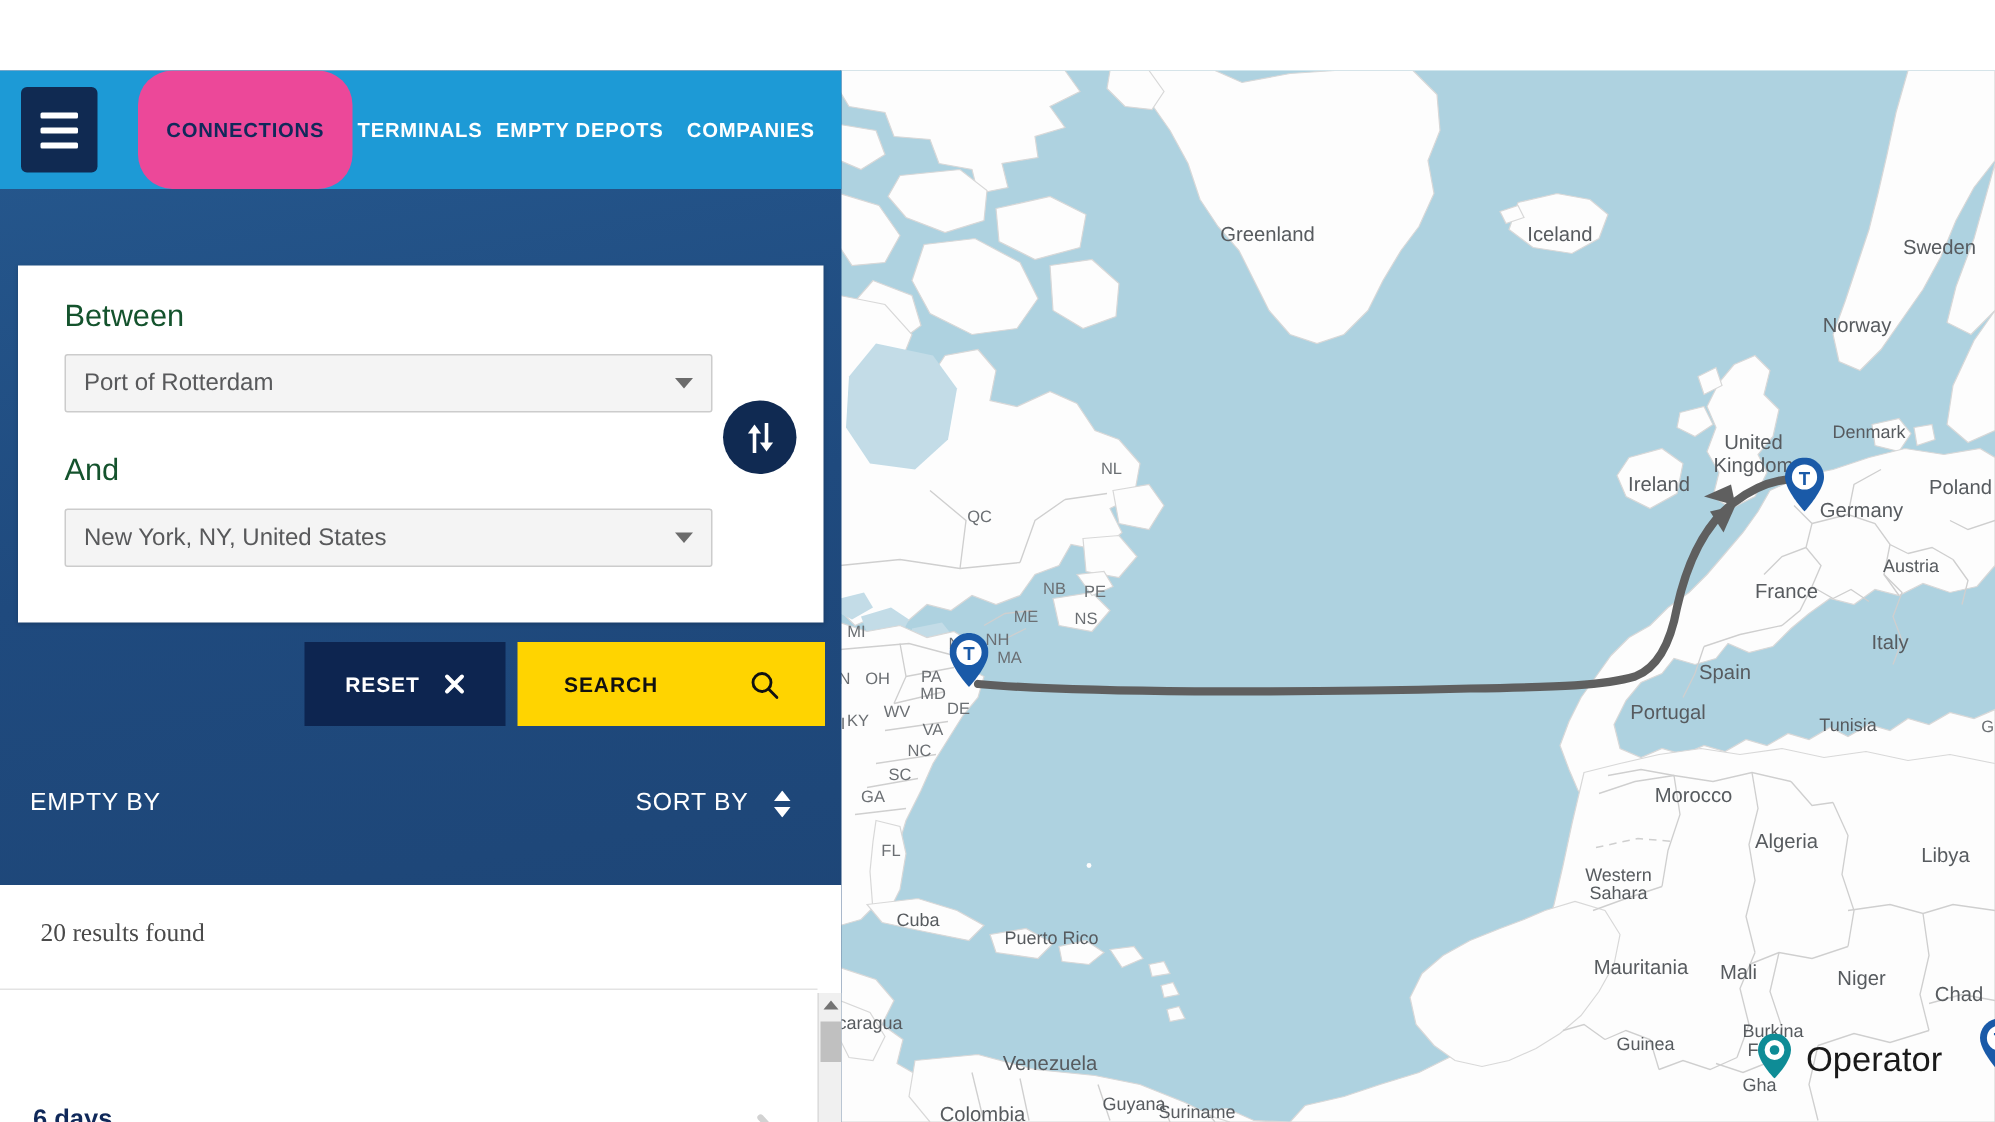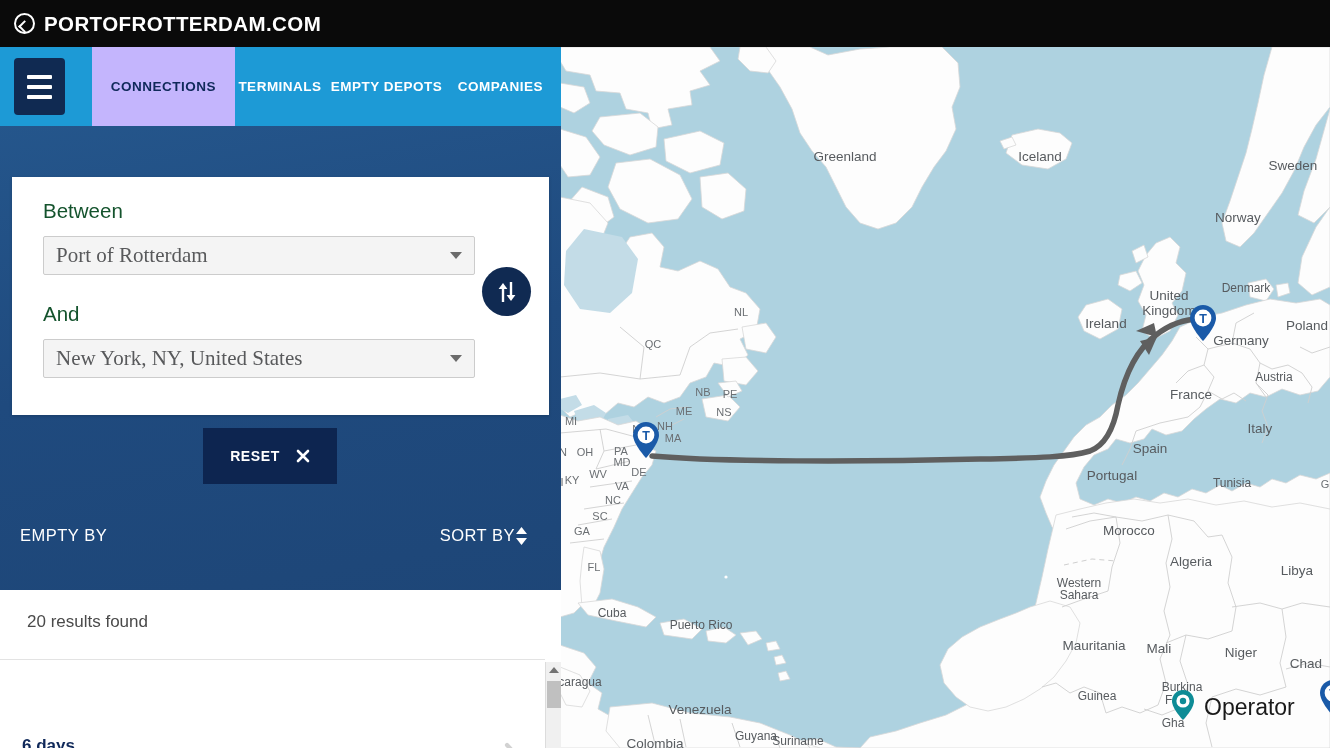--- a/index.html
+++ b/index.html
@@ -82,40 +82,40 @@
     cursor: pointer;
   }
   .hamburger span { display: block; width: 25px; height: 4px; background: #ffffff; border-radius: 1px; }
 
   .tab {
     position: absolute; top: 0; height: 79px;
     display: flex; align-items: center; justify-content: center;
     color: #ffffff; font-size: 13.5px; font-weight: bold; letter-spacing: 0.5px;
     cursor: pointer; font-family: "Liberation Sans", sans-serif;
   }
-  .tab.active { background: #c4b5fd; color: #10295a; }
+  .tab.active { background: #ec4899; color: #10295a; border-radius: 23px; }
 
   
   .form-card {
     position: absolute; left: 12px; top: 130px; width: 537px; height: 238px;
     background: #ffffff; box-shadow: 0 1px 3px rgba(0,0,0,0.18);
   }
   .field-label {
     color: #14532d; font-size: 20.5px; font-family: "Liberation Sans", sans-serif;
   }
   .lbl-between { position: absolute; left: 31px; top: 22px; }
   .lbl-and { position: absolute; left: 31px; top: 125px; }
 
   .select-box {
     position: absolute; left: 31px; width: 432px; height: 39px;
     background: #f4f4f4; border: 1px solid #cccccc; border-radius: 2px;
     display: flex; align-items: center; padding: 0 12px; cursor: pointer;
   }
   .select-box .val {
-    flex: 1; color: #58595b; font-size: 21px; font-family: Liberation Serif, serif;
+    flex: 1; color: #58595b; font-size: 16px; font-family: Liberation Sans, sans-serif;
     white-space: nowrap; overflow: hidden; text-overflow: ellipsis;
   }
   .caret {
     width: 0; height: 0; border-left: 6.5px solid transparent; border-right: 6.5px solid transparent;
     border-top: 7.5px solid #6b6b6b; flex: 0 0 auto;
   }
   .sel-from { top: 59px; }
   .sel-to   { top: 162px; }
 
   .swap-btn {
@@ -145,32 +145,32 @@
     position: absolute; left: 0; top: 443px; width: 561px; height: 100px;
   }
   .filter-by {
     position: absolute; left: 20px; top: 36px; color: #ffffff;
     font-size: 16.5px; letter-spacing: 0.5px; cursor: pointer;
     font-family: "Liberation Sans", sans-serif;
   }
   .sort-by {
     position: absolute; right: 33px; top: 36px; color: #ffffff;
     font-size: 16.5px; letter-spacing: 0.5px; cursor: pointer;
-    display: flex; align-items: center; gap: 0;
+    display: flex; align-items: center; gap: 16px;
     font-family: "Liberation Sans", sans-serif;
   }
 
   
   .results {
     position: absolute; left: 0; top: 543px; width: 561px; height: 205px;
     background: #ffffff;
   }
   .results-count {
     position: absolute; left: 27px; top: 22px; color: #4a4a4a; font-size: 17px;
-    font-family: Liberation Sans, sans-serif;
+    font-family: Liberation Serif, serif;
   }
   .results-divider {
     position: absolute; left: 0; top: 69px; width: 545px; height: 1px; background: #e3e3e3;
   }
 
   .result-card { position: absolute; left: 0; top: 70px; width: 545px; height: 135px; }
   .rc-days {
     position: absolute; left: 22px; top: 40px; color: #10295a;
     font-size: 17px; font-weight: bold; font-family: "Liberation Sans", sans-serif; margin-top: 36px;
   }
@@ -195,24 +195,20 @@
   .sb-thumb {
     position: absolute; left: 1px; top: 19px; width: 14px; height: 27px;
     background: #c0c0c0; cursor: pointer;
   }
 </style>
 </head>
 <body>
 
 <div id="app">
 
-  <div class="topbar">
-    <div class="brand-mark"></div>
-    <div class="brand-text">PORTOFROTTERDAM.COM</div>
-  </div>
 
   <div class="map">
     <svg class="map-svg" viewBox="0 0 770 701">
 
       <rect x="0" y="0" width="770" height="701" fill="#aed2e0"></rect>
 
       <path class="land" d="M206,0 L250,0 L268,8 L300,2 L330,0 L382,0 L398,16 L400,40 L392,60 L396,82 L386,104 L374,120 L362,140 L352,160 L336,176 L318,182 L300,176 L286,160 L276,140 L266,120 L252,104 L240,86 L232,62 L220,40 L206,20 Z"></path>
       <path class="land" d="M180,0 L206,0 L216,14 L208,26 L190,24 L178,12 Z"></path>
 
       <path class="land" d="M0,0 L150,0 L160,14 L140,24 L150,38 L130,44 L132,58 L108,62 L112,78 L92,82 L88,66 L66,62 L60,46 L36,44 L30,28 L6,24 L0,14 Z"></path>
@@ -495,20 +491,27 @@
       </svg>
     </div>
 
     <div class="btn btn-reset">
       <span>RESET</span>
       <svg width="14" height="14" viewBox="0 0 14 14">
         <path d="M2,2 L12,12 M12,2 L2,12" stroke="#ffffff" stroke-width="2.6" stroke-linecap="round"></path>
       </svg>
     </div>
 
+    <div class="btn btn-search">
+      <span>SEARCH</span>
+      <svg width="19" height="19" viewBox="0 0 19 19">
+        <circle cx="8" cy="8" r="6" fill="none" stroke="#111111" stroke-width="1.9"></circle>
+        <path d="M12.4,12.4 L18,18" stroke="#111111" stroke-width="1.9" stroke-linecap="round"></path>
+      </svg>
+    </div>
 
     <div class="filterbar">
       <div class="filter-by">EMPTY BY</div>
       <div class="sort-by">
         <span>SORT BY</span>
         <svg width="13" height="18" viewBox="0 0 13 18">
           <path d="M6.5,0 L12,7 L1,7 Z" fill="#ffffff"></path>
           <path d="M6.5,18 L12,11 L1,11 Z" fill="#ffffff"></path>
         </svg>
       </div>

